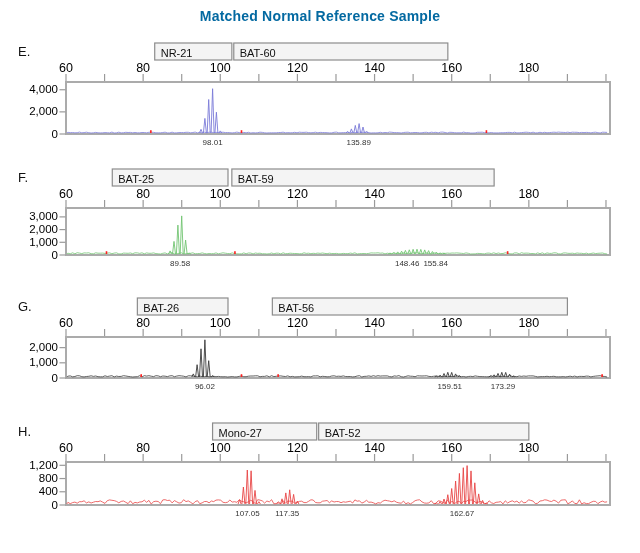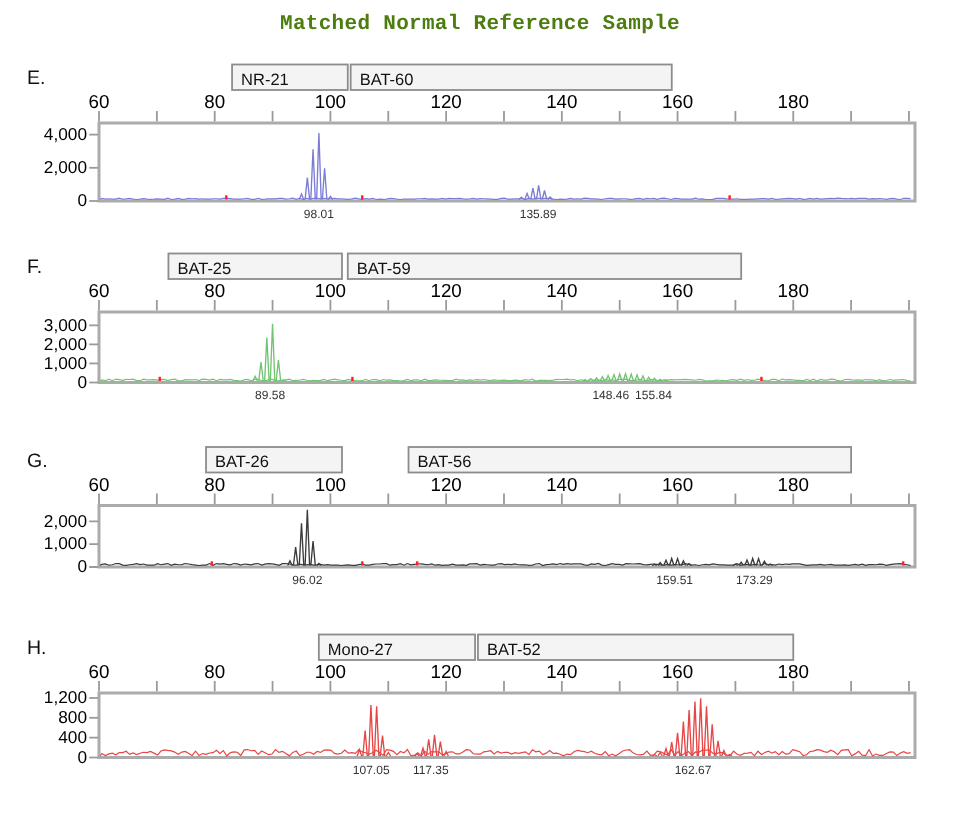--- a/index.html
+++ b/index.html
@@ -1,19 +1,19 @@
 <!DOCTYPE html>
 <html><head>
 <meta charset="utf-8">
 <style>
   html,body{margin:0;padding:0;background:#ffffff;}
   body{font-family:"Liberation Sans", sans-serif;}
   #stage{position:relative;width:640px;height:553px;background:#fff;overflow:hidden;}
   #figure-title{position:absolute;top:8px;left:0;width:640px;text-align:center;
-    font-size:14px;font-weight:bold;color:#4d7c0f;letter-spacing:.2px;font-family:Liberation Mono, monospace;}
+    font-size:14px;font-weight:bold;color:#0369a1;letter-spacing:.2px;}
   .panel{position:absolute;left:0;width:640px;height:116px;}
   svg{display:block;}
 </style>
 </head>
 <body>
 
 <div id="stage">
   <div id="figure-title">Matched Normal Reference Sample</div>
   <div id="panels">
       <div class="panel" style="top: 40px;">

